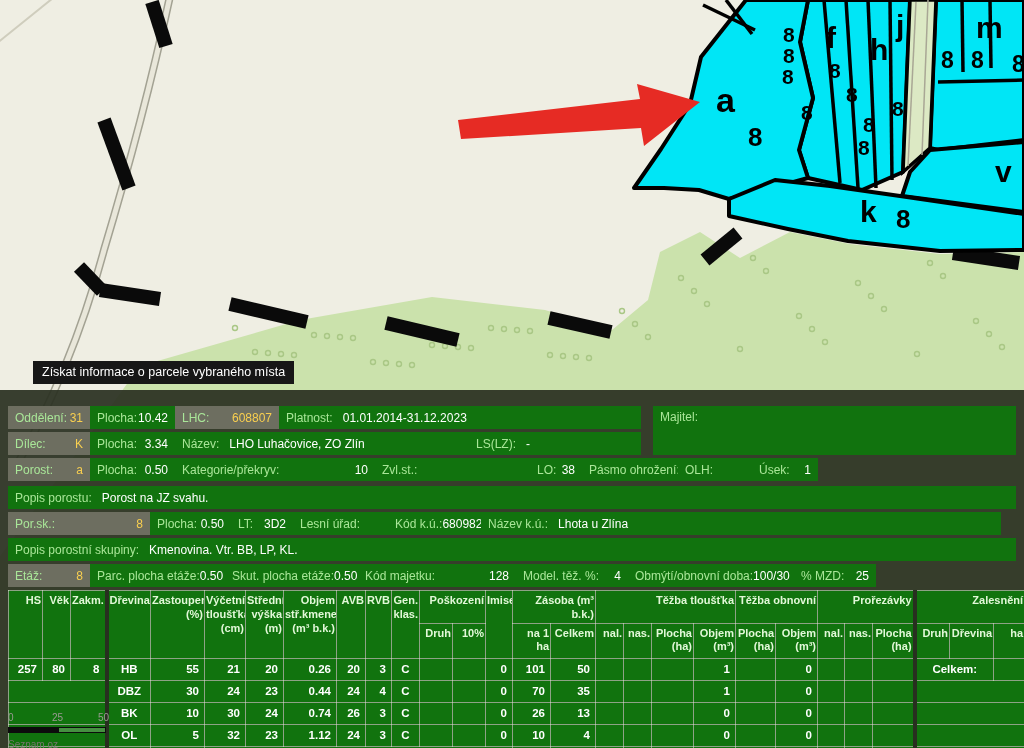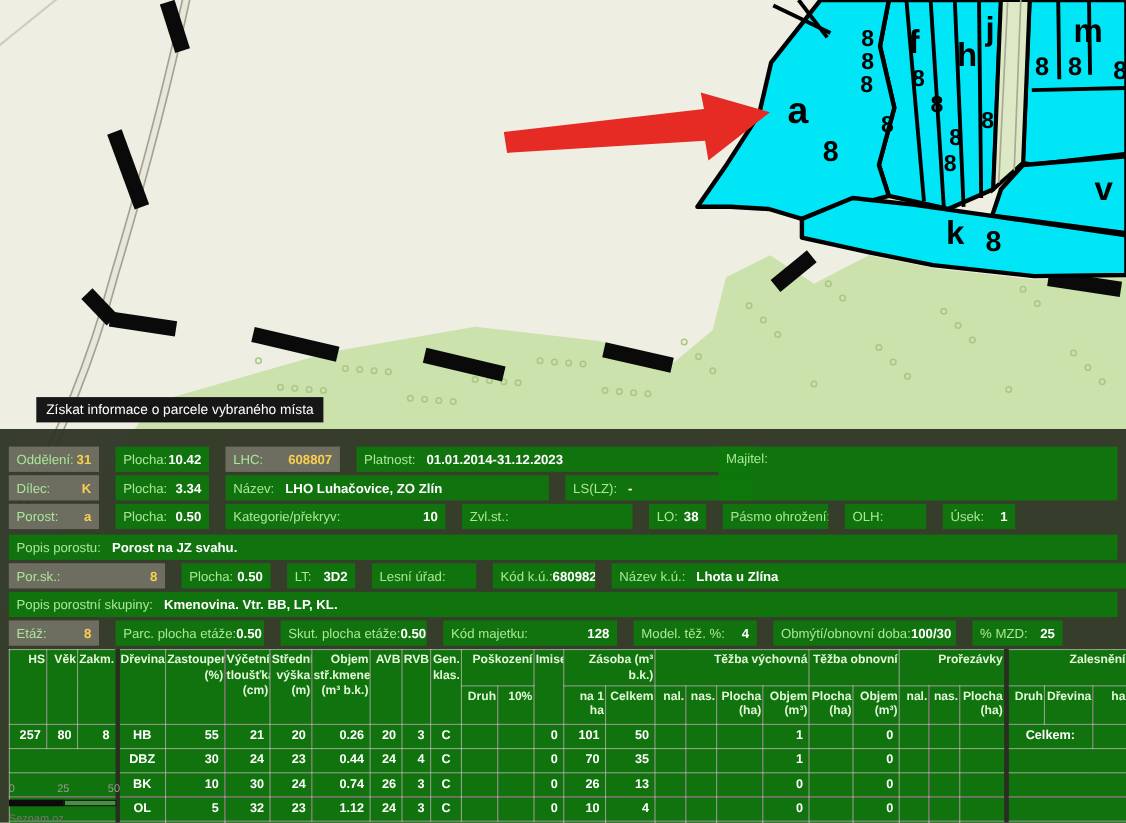--- a/index.html
+++ b/index.html
@@ -5,25 +5,25 @@
   html,body{margin:0;padding:0;}
   body{width:1024px;height:748px;overflow:hidden;font-family:"Liberation Sans",sans-serif;}
   .stage{position:relative;width:1024px;height:748px;overflow:hidden;background:#efeee3;}
   .map-svg{position:absolute;left:0;top:0;}
   .map-letter{font-family:"Liberation Sans",sans-serif;font-weight:bold;fill:#000;}
   .tooltip{position:absolute;left:5px;top:361px;background:#171717;color:#fff;
     font-size:12.5px;padding:4px 9px 5px;white-space:nowrap;margin-left:28px;}
   .backdrop{position:absolute;left:0;top:390px;width:1024px;height:358px;
     background:rgba(42,48,33,0.93);}
   
-  .irow{position:absolute;display:flex;gap:15px;left:8px;border-radius:11px;}
+  .irow{position:absolute;display:flex;gap:0;left:8px;border-radius:11px;}
   .c{height:23px;display:flex;align-items:center;padding:0 7px;box-sizing:border-box;
      font-size:12px;white-space:nowrap;overflow:hidden;}
   .c .lbl{color:#a9e698;}
-  .c .val{color:#fff;font-weight:bold;margin-left:auto;}
+  .c .val{color:#fff;font-weight:normal;margin-left:auto;}
   .c.flow .val{margin-left:10px;}
   .c.gray{background:#6d6e60;}
   .c.gray .val{color:#f9cf4f;}
   .c.green{background:rgba(14,119,12,0.93);}
   .c.tall{position:absolute;height:49px;align-items:flex-start;padding-top:4px;}
   
   table.stats{position:absolute;left:8px;top:590px;border-collapse:collapse;
     table-layout:fixed;width:1016px;}
   table.stats th,table.stats td{border:1px solid rgba(215,245,210,0.55);
     background:rgba(14,119,12,0.93);overflow:hidden;}
@@ -371,21 +371,21 @@
         <th rowspan="2">Objem
 stř.kmene
 (m³ b.k.)</th>
         <th rowspan="2">AVB</th>
         <th rowspan="2">RVB</th>
         <th rowspan="2">Gen.
 klas.</th>
         <th colspan="2">Poškození</th>
         <th rowspan="2">Imise</th>
         <th colspan="2">Zásoba (m³ b.k.)</th>
-        <th colspan="4">Těžba výchovná</th>
+        <th colspan="4">Těžba tloušťka</th>
         <th colspan="2">Těžba obnovní</th>
         <th colspan="3">Prořezávky</th>
         <th colspan="3" class="zal-start">Zalesnění</th>
       </tr>
       <tr class="h2">
         <th>Druh</th>
         <th>10%</th>
         <th>na 1 ha</th>
         <th>Celkem</th>
         <th>nal.</th>

